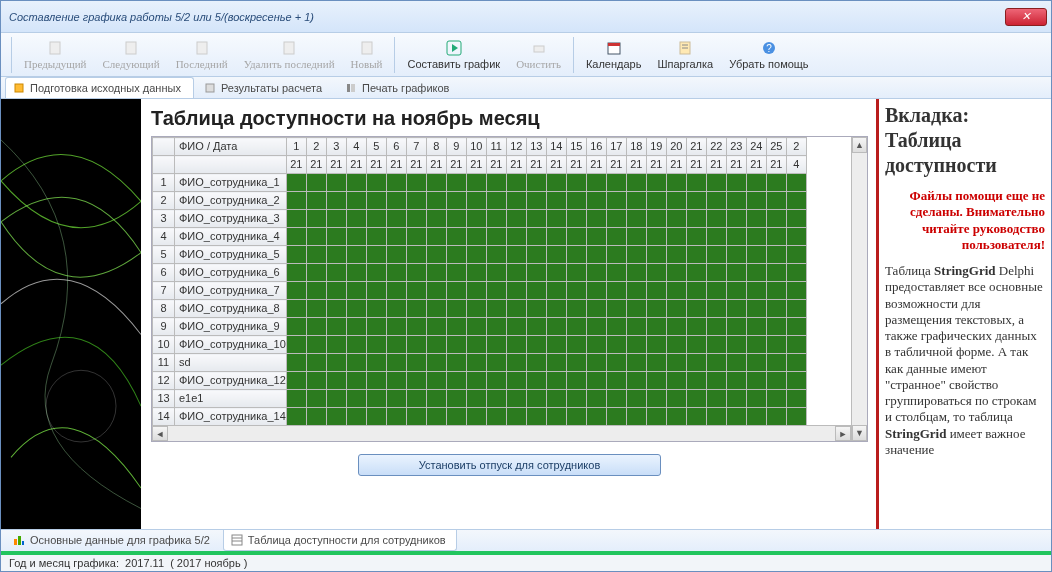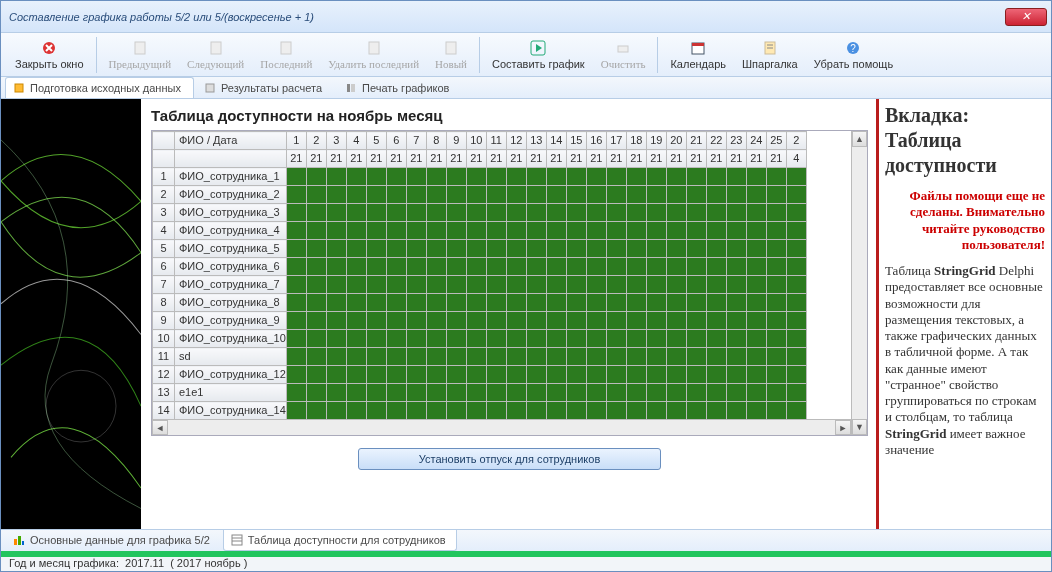--- a/index.html
+++ b/index.html
@@ -77,21 +77,21 @@
   }
   .sidebar-img svg { width:100%; height:100%; }
   .mainpane {
     flex:1;
     display:flex; flex-direction:column;
     padding:6px 8px 0 10px;
     overflow:hidden;
   }
   .mainpane h2 {
     margin:2px 0 6px 0;
-    font-size:15px; font-weight:bold; color:#222;
+    font-size:20px; font-weight:bold; color:#222;
   }
   .grid-wrap {
     border:1px solid #aab;
     overflow:hidden;
     position:relative;
     height:306px;
   }
   table.grid {
     border-collapse:collapse;
     font-size:11px;
@@ -174,48 +174,39 @@
     border:1px solid transparent; border-top:none;
     border-radius:0 0 3px 3px;
     cursor:pointer;
     margin-right:2px;
   }
   .itab.active { background:#fff; border-color:#b7cde6; }
   .itab .oic { width:14px; height:14px; margin-right:4px; display:flex; align-items:center; justify-content:center; }
   .statusbar {
     height:20px;
     background:#f2f5f9;
-    border-top:6px solid #22c55e;
-    display:flex; align-items:flex-start;
+    border-top:4px solid #22c55e;
+    display:flex; align-items:center;
     padding:0 8px;
     font-size:11px; color:#333;
   }
 </style>
 </head>
 <body>
 
 <div class="window">
 
   <div class="titlebar">
     <span class="title">Составление графика работы 5/2 или 5/(воскресенье + 1)</span>
     <div class="closebtn">
       <span>✕</span>
     </div>
   </div>
 
   <div class="toolbar">
-    <div class="tbtn">
-      <span class="ic">
-          <svg width="16" height="16">
-            <circle cx="8" cy="8" r="6" fill="#d33"></circle>
-            <path d="M5 5 L11 11 M11 5 L5 11" stroke="#fff" stroke-width="2"></path>
-          </svg>
-        </span>
-      <span class="lbl">Закрыть окно</span>
-    </div>
     <div class="sep"></div>
     <div class="tbtn dis">
       <span class="ic">
           <svg width="14" height="16">
             <rect x="2" y="2" width="10" height="12" fill="#eee" stroke="#ccc"></rect>
           </svg>
         </span>
       <span class="lbl">Предыдущий</span>
     </div>
     <div class="tbtn dis">

